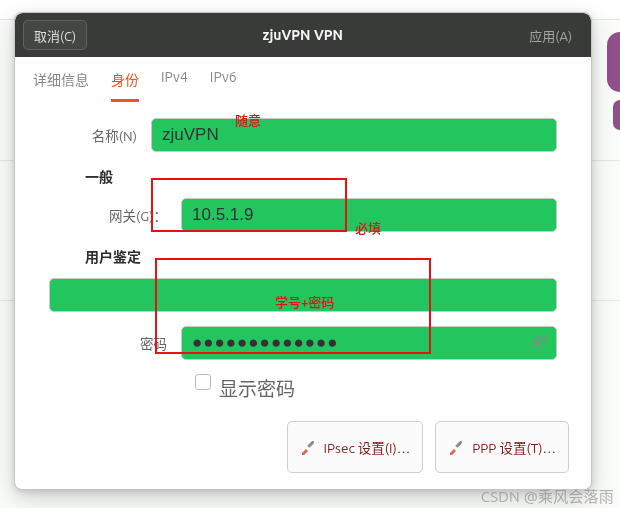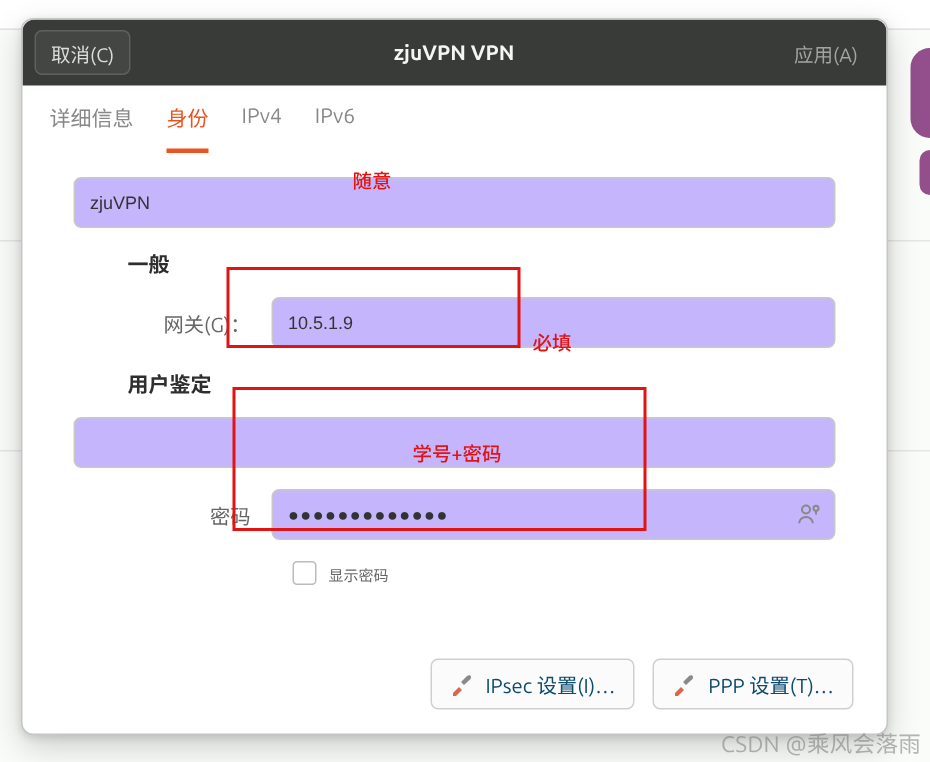--- a/index.html
+++ b/index.html
@@ -69,42 +69,42 @@
   .body { padding: 16px 34px 14px 34px; flex:1; overflow:auto; position:relative; }
   .row { display:flex; align-items:center; margin-bottom:14px; }
   .lbl { width: 102px; text-align:right; padding-right:14px; color:#666; font-size:13.5px; }
   .field { flex:1; position:relative; }
   .input {
     width: 100%;
     height: 34px;
     border: 1px solid #c9c9c9;
     border-radius: 5px;
     padding: 0 10px;
-    font-size: 12px;
+    font-size: 17px;
     color:#333;
-    background:#c4b5fd;
+    background:#22c55e;
   }
   .section-title { font-weight:600; color:#2e2e2e; margin: 8px 0 12px 36px; font-size:14px; }
-  .check-row { display:flex; align-items:center; gap:8px; margin-left:116px; margin-bottom:19px; color:#666; font-size:10px;}
+  .check-row { display:flex; gap:8px; margin-left:116px; margin-bottom:19px; color:#666; font-size:19px;}
   .check-box { width:16px; height:16px; border:1px solid #bbb; border-radius:3px; background:#fff; }
 
   .icon-pw-user { position:absolute; right:8px; top:7px; width:20px; height:20px; color:#888; }
 
   .footer-btns {
     display:flex; gap:12px; justify-content:flex-end;
     padding: 0 22px 16px 0;
   }
   .pill-btn {
-    height: 34px;
+    height: 52px;
     border:1px solid #cfcfcf;
     background:#fbfbfb;
     border-radius:5px;
     padding: 0 12px;
     display:flex; align-items:center; gap:8px;
-    color:#0c4a6e; font-size:13.5px;
+    color:#7f1d1d; font-size:13.5px;
   }
   .tool-ico { width:16px; height:16px; }
 
   
   .anno { position:absolute; pointer-events:none; }
   .anno-box { border:2px solid #e11313; }
   .anno-text { color:#e11313; font-size:13px; font-weight:500; }
 
   .watermark {
     position:absolute; right:6px; bottom:2px;
@@ -135,20 +135,21 @@
   <div class="tabs">
     <div class="tab">详细信息</div>
     <div class="tab active">身份</div>
     <div class="tab">IPv4</div>
     <div class="tab">IPv6</div>
   </div>
 
   <div class="body">
 
     <div class="row">
+      <div class="lbl">名称(N)</div>
       <div class="field">
         <input class="input" value="zjuVPN" style="">
       </div>
     </div>
 
     <div class="section-title">一般</div>
 
     <div class="row">
       <div class="lbl" style="width:132px">网关(G)：</div>
       <div class="field">

